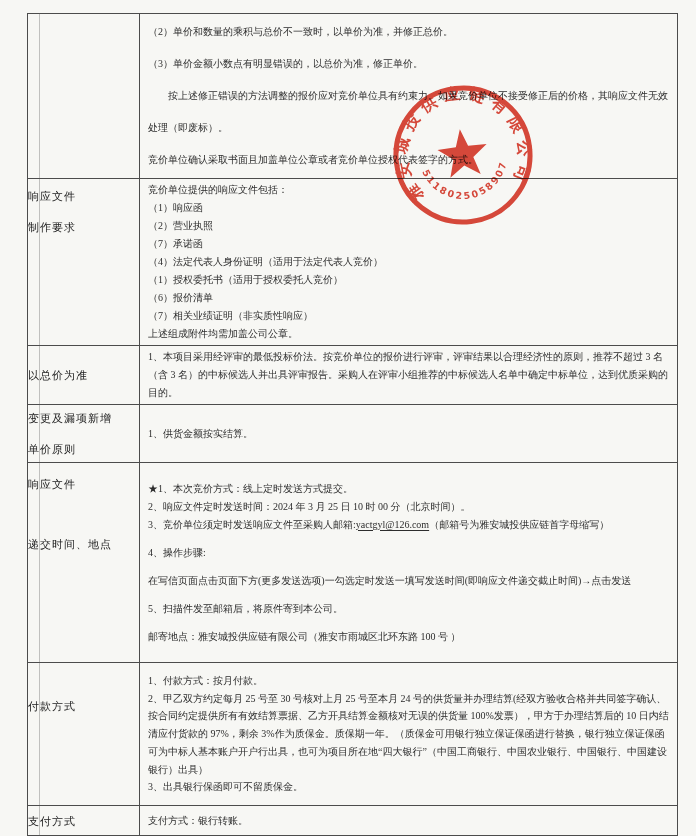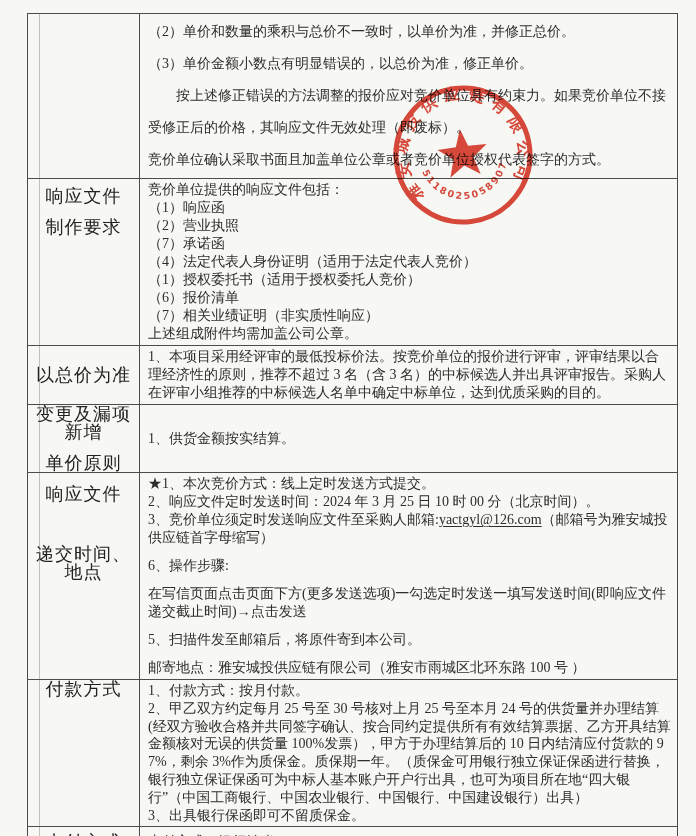--- a/index.html
+++ b/index.html
@@ -25,30 +25,29 @@
     border-collapse:collapse;table-layout:fixed;width:650px;
   }
   col.col-label{width:112px;}
   col.col-content{width:538px;}
   td{
     border:1px solid #4c4c4c;
     vertical-align:middle;
     padding:0;
   }
   .label-cell{
-    text-align:center;
-    font-size:18px;
+    font-size:11px;
     letter-spacing:1px;
     color:#222;
   }
   .label-line{line-height:18px;}
   .label-line + .label-line{margin-top:13px;}
   .content-cell{
     padding:2px 6px 2px 8px;
-    font-size:14px;
+    font-size:10px;
   }
   .content-cell p{
     margin:0;line-height:18px;
     text-align:left;
     word-break:break-all;
   }
   .content-cell p.indent{text-indent:2em;}
   .content-cell p.spaced{margin-top:10px;}
   .u{text-decoration:underline;text-underline-offset:2px;}
   
@@ -56,21 +55,21 @@
   tr:nth-child(1) .content-cell p{line-height:32px;}
   tr:nth-child(2){height:161px;}
   tr:nth-child(2) .label-cell{vertical-align:top;padding-top:8px;}
   tr:nth-child(2) .content-cell p{line-height:18px;}
   tr:nth-child(3){height:58px;}
   tr:nth-child(4){height:58px;}
   tr:nth-child(5){height:200px;}
   tr:nth-child(5) .label-cell{vertical-align:top;padding-top:12px;}
   tr:nth-child(5) .label-line + .label-line{margin-top:42px;}
   tr:nth-child(6){height:143px;}
-  tr:nth-child(6) .label-cell{vertical-align:top;}
+  tr:nth-child(6) .label-cell{vertical-align:top;padding-top:34px;}
   tr:nth-child(6) .content-cell p{line-height:17.8px;}
   tr:nth-child(7){height:30px;}
   
   .stamp{
     position:absolute;left:389px;top:81px;width:148px;height:148px;
     mix-blend-mode:multiply;opacity:0.92;
     transform:rotate(-7deg);
   }
   .stamp .ring{fill:none;stroke:var(--seal,#d93a2b);stroke-width:5;}
   .stamp .star{fill:var(--seal,#d93a2b);}
@@ -142,21 +141,21 @@
           </tr>
           <tr>
             <td class="label-cell">
               <div class="label-line">响应文件</div>
               <div class="label-line">递交时间、地点</div>
             </td>
             <td class="content-cell">
               <p><span>★1、本次竞价方式：线上定时发送方式提交。</span></p>
               <p><span>2、响应文件定时发送时间：2024 年 3 月 25 日 10 时 00 分（北京时间）。</span></p>
               <p><span>3、竞价单位须定时发送响应文件至采购人邮箱:</span><span class="u">yactgyl@126.com</span><span>（邮箱号为雅安城投供应链首字母缩写）</span></p>
-              <p class="spaced"><span>6、操作步骤:</span></p>
+              <p class="spaced"><span>4、操作步骤:</span></p>
               <p class="spaced"><span>在写信页面点击页面下方(更多发送选项)一勾选定时发送一填写发送时间(即响应文件递交截止时间)→点击发送</span></p>
               <p class="spaced"><span>5、扫描件发至邮箱后，将原件寄到本公司。</span></p>
               <p class="spaced"><span>邮寄地点：雅安城投供应链有限公司（雅安市雨城区北环东路 100 号 ）</span></p>
             </td>
           </tr>
           <tr>
             <td class="label-cell">
               <div class="label-line">付款方式</div>
             </td>
             <td class="content-cell">

